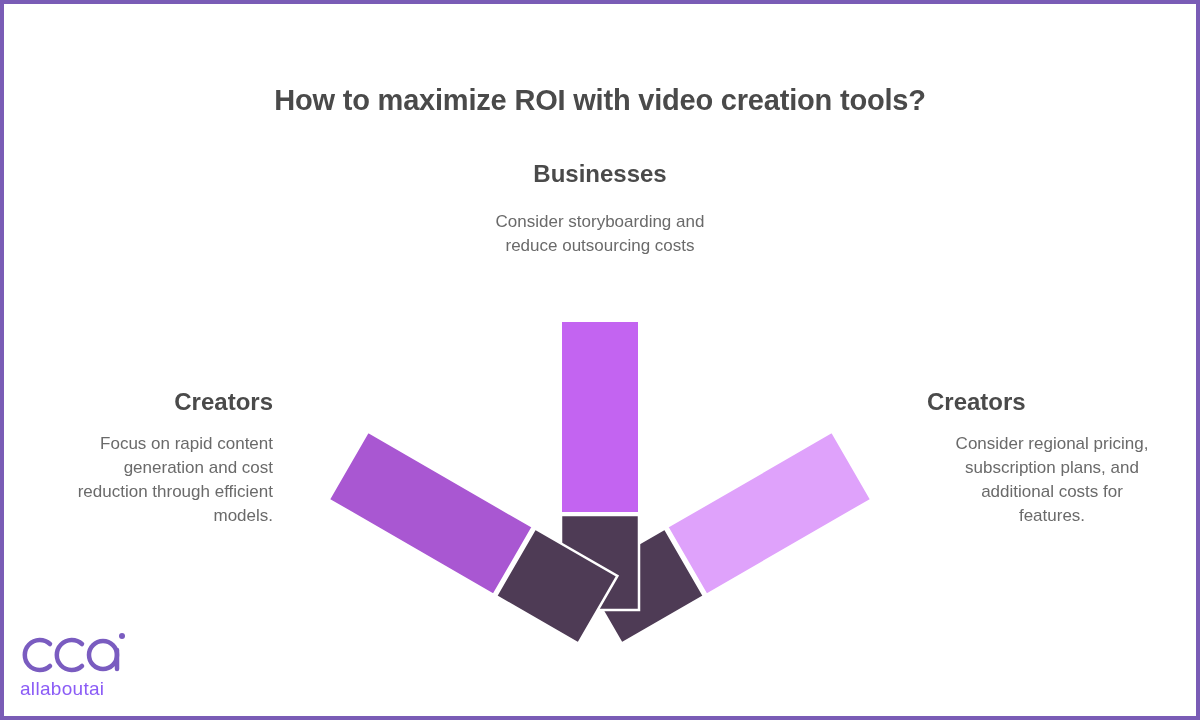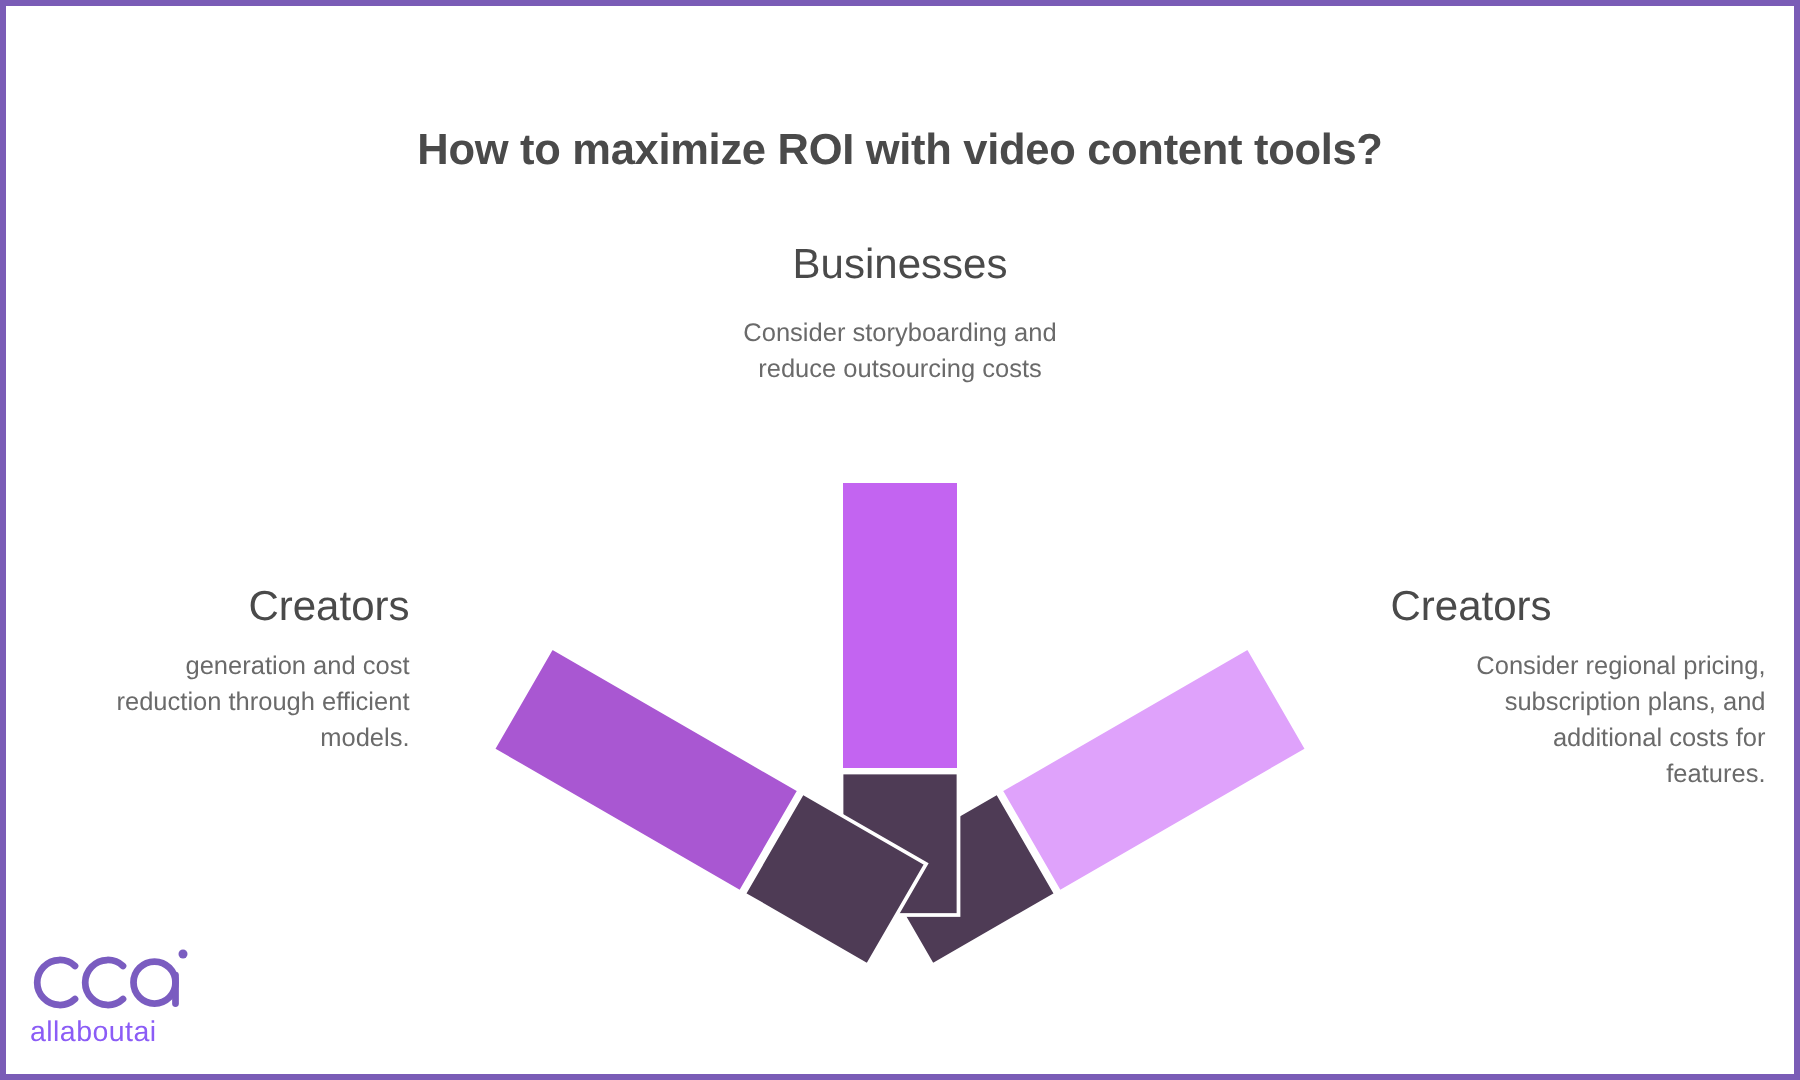--- a/index.html
+++ b/index.html
@@ -13,54 +13,55 @@
     width: 1192px; height: 712px;
     border: 4px solid #7a5cb6;
     background: #ffffff;
   }
   .title {
     position: absolute; left: 0; top: 84px; width: 1200px;
     text-align: center; font-size: 29px; font-weight: bold;
     color: #4a4a4a; letter-spacing: -0.2px;
   }
   .heading {
-    position: absolute; font-size: 28px; font-weight: normal; color: #4a4a4a;
+    position: absolute; font-size: 24px; font-weight: bold; color: #4a4a4a;
   }
   .desc {
     position: absolute; font-size: 17px; line-height: 24px; color: #6a6a6a;
   }
   .desc span { display: block; }
   #biz-heading { left: 400px; width: 400px; top: 160px; text-align: center; }
   #biz-desc { left: 400px; width: 400px; top: 210px; text-align: center; }
   #cre-heading { left: 40px; width: 233px; top: 388px; text-align: right; }
   #cre-desc { left: 20px; width: 253px; top: 432px; text-align: right; }
   #cav-heading { left: 927px; width: 250px; top: 388px; text-align: left; }
-  #cav-desc { left: 927px; width: 250px; top: 432px; text-align: right; }
+  #cav-desc { left: 927px; width: 250px; top: 432px; text-align: center; }
   svg.shapes { position: absolute; left: 0; top: 0; }
   .logo { position: absolute; left: 20px; top: 630px; width: 110px; height: 75px; }
   .logo-text {
     position: absolute; left: 0; top: 48px; width: 104px; 
     font-size: 19px; color: #8b5cf6; letter-spacing: 0.3px;
   }
 </style>
 </head>
 <body>
 
 <div class="frame"></div>
 
-<div class="title">How to maximize ROI with video content tools?</div>
+<div class="title">How to maximize ROI with video creation tools?</div>
 
 <div class="heading" id="biz-heading">Businesses</div>
 <div class="desc" id="biz-desc">
   <span>Consider storyboarding and</span>
   <span>reduce outsourcing costs</span>
 </div>
 
 <div class="heading" id="cre-heading">Creators</div>
 <div class="desc" id="cre-desc">
+  <span>Focus on rapid content</span>
   <span>generation and cost</span>
   <span>reduction through efficient</span>
   <span>models.</span>
 </div>
 
 <div class="heading" id="cav-heading">Creators</div>
 <div class="desc" id="cav-desc">
   <span>Consider regional pricing,</span>
   <span>subscription plans, and</span>
   <span>additional costs for</span>

